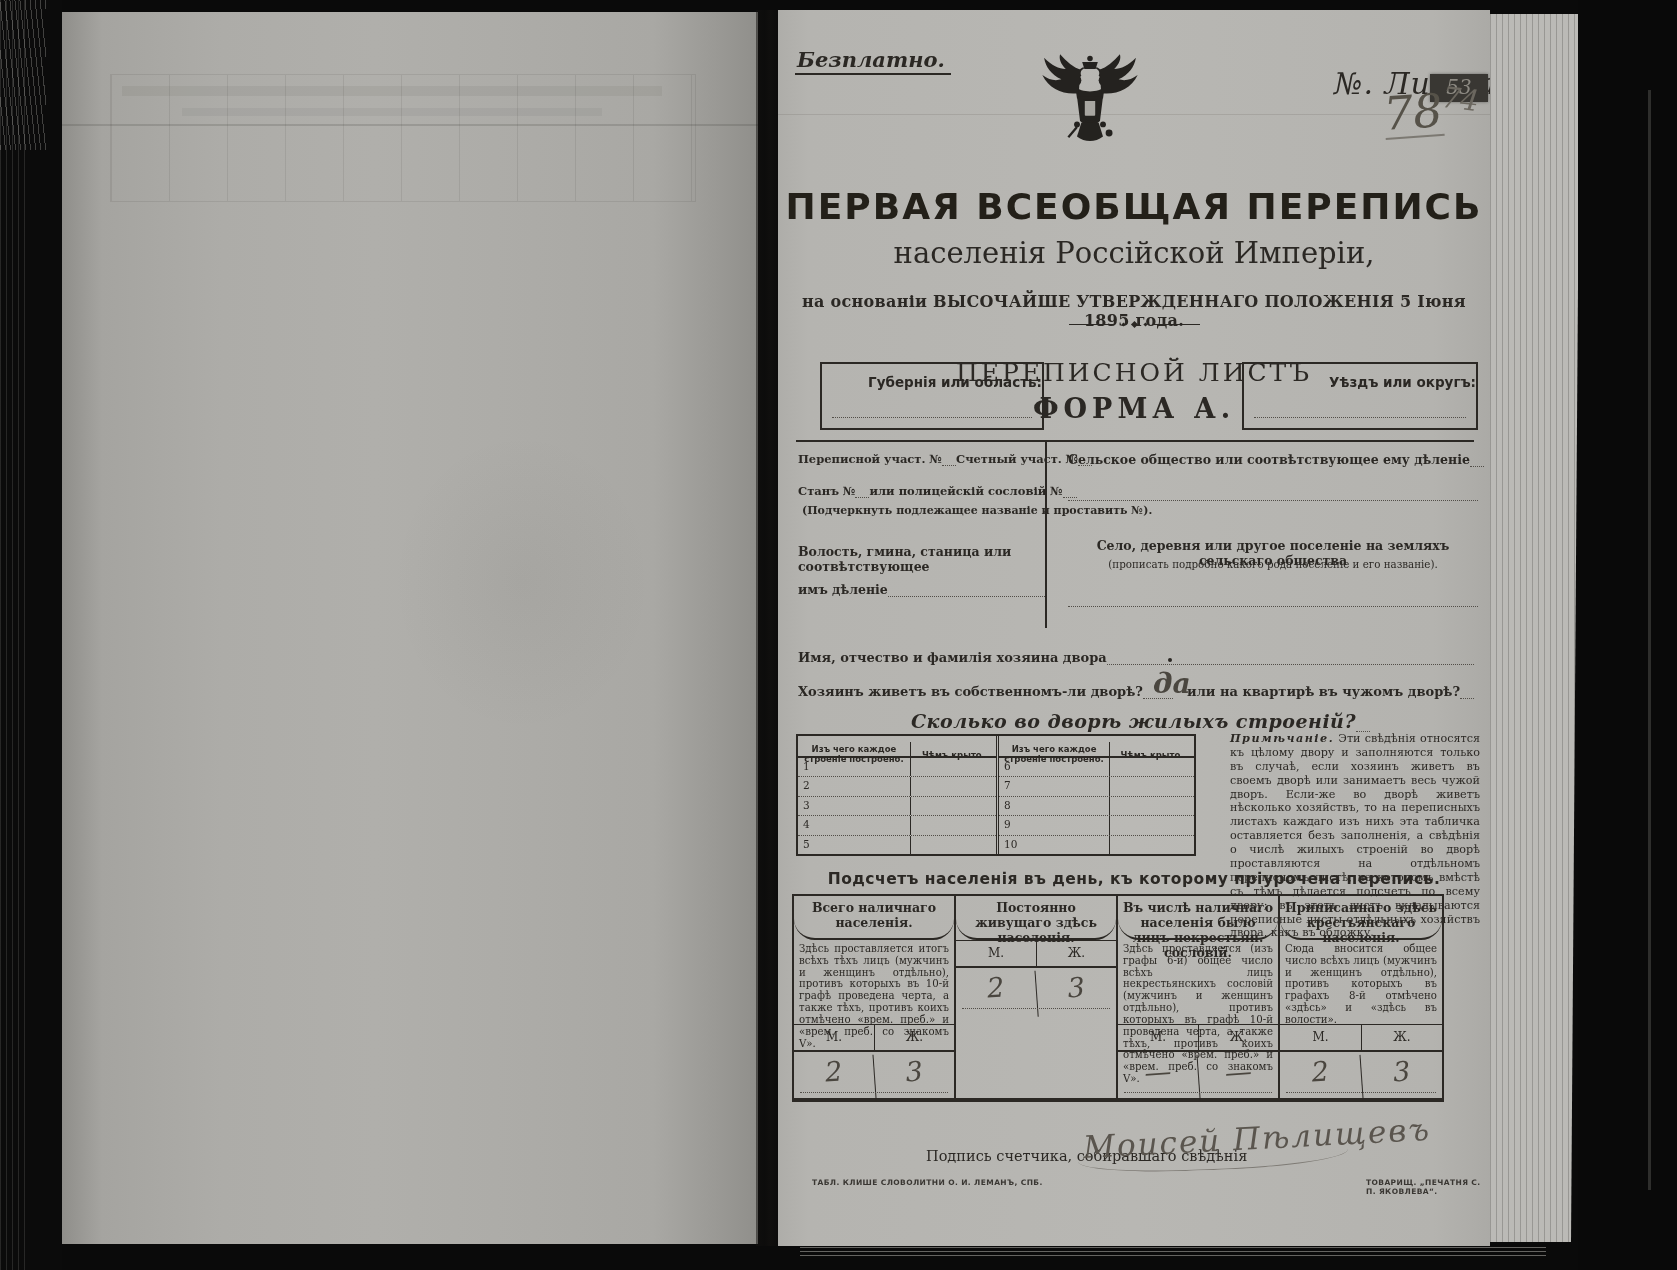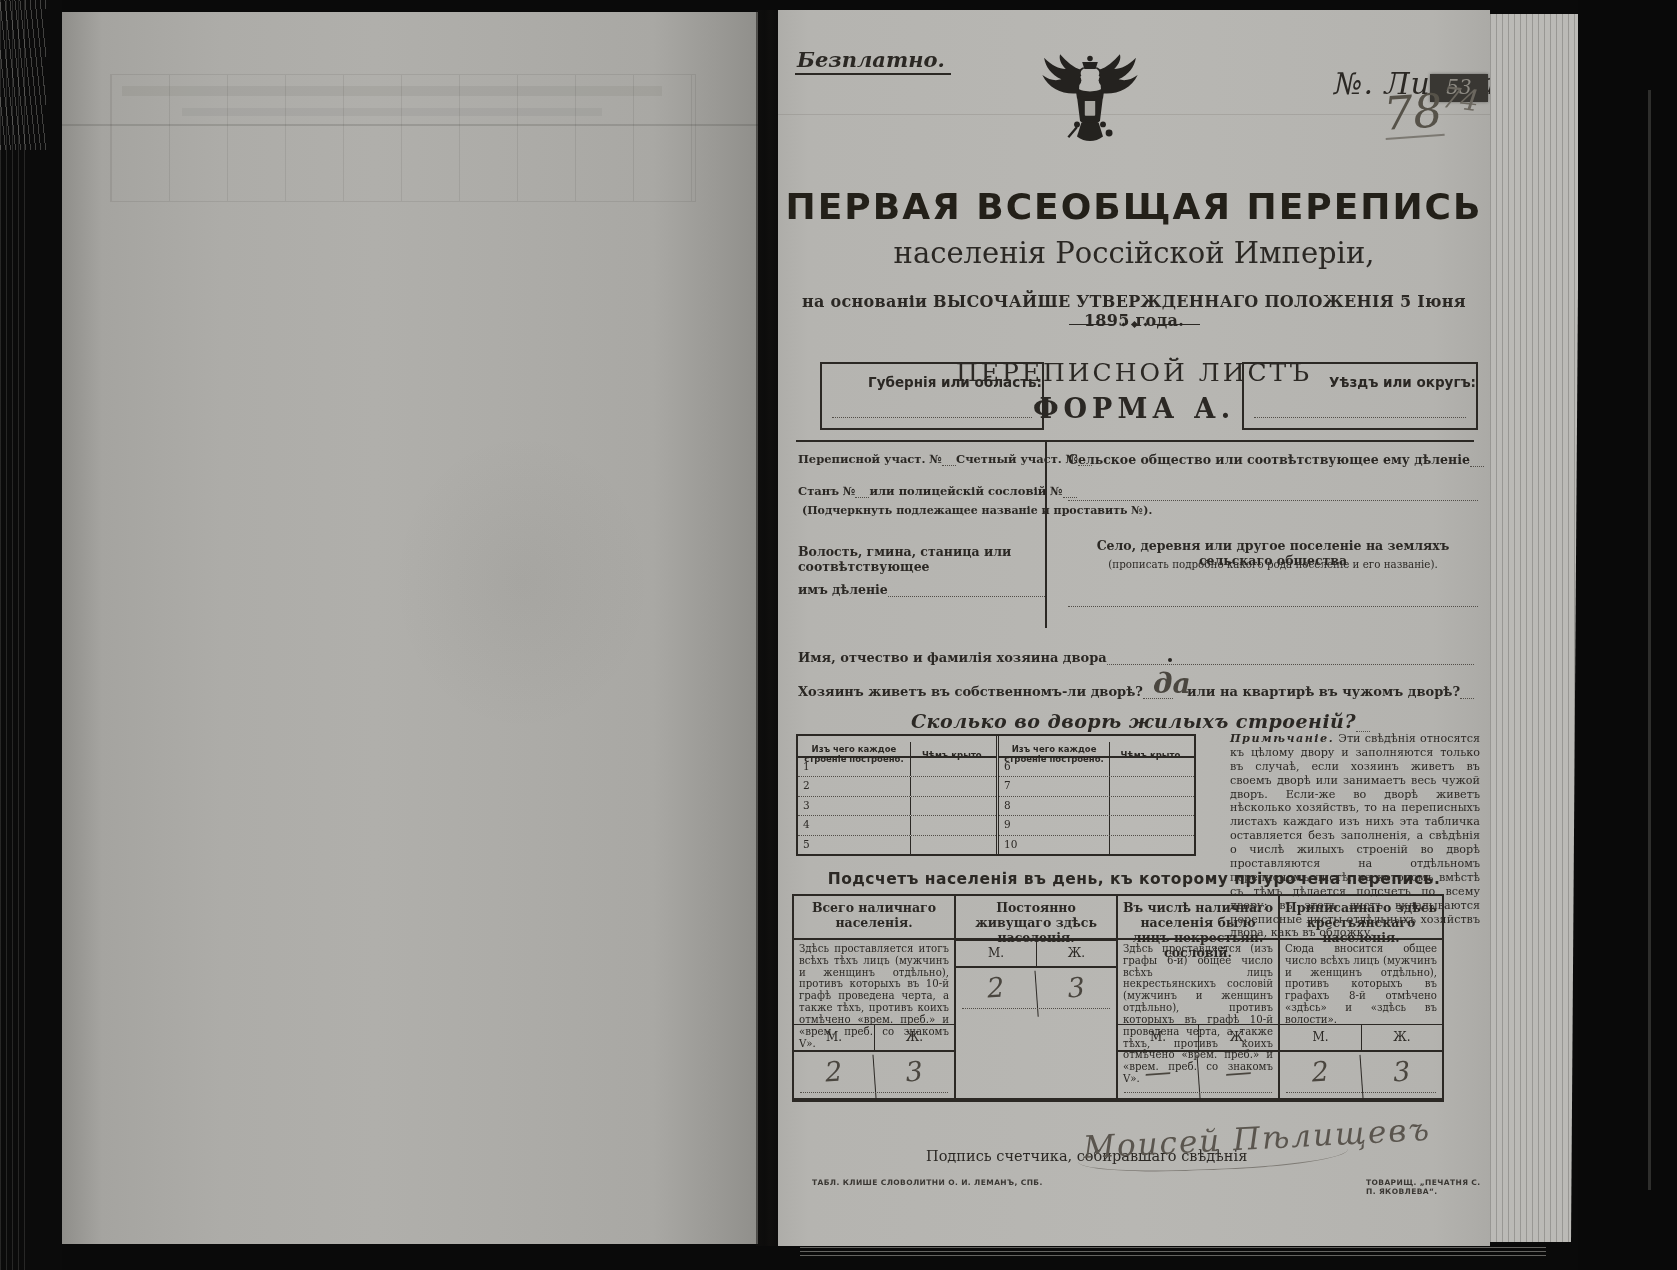--- a/index.html
+++ b/index.html
@@ -132,21 +132,21 @@
 
   #note { left:452px; top:722px; width:250px; font-size:11.2px; line-height:1.24; text-align:justify; }
   #note .nlabel { font-weight:bold; letter-spacing:1.5px;font-style:italic; }
 
   #tally-title { top:860px; font-family:"DejaVu Sans", sans-serif; font-weight:bold; font-size:15.5px; letter-spacing:.5px; }
 
   
   #ttable { left:14px; top:884px; width:652px; border:2px solid #2b2824; border-bottom-width:4px; display:flex; }
   .tcol { width:25%; display:flex; flex-direction:column; }
   .tcol:not(:last-child) { border-right:2px solid #2b2824; }
-  .th { height:44px; border-bottom:2px solid #2b2824; font-weight:bold; font-size:12.5px; text-align:center; padding:4px 3px; line-height:1.2; }
+  .th { height:44px; border-bottom:2px solid #2b2824; font-weight:bold; font-size:12.5px; text-align:center; padding:4px 3px; line-height:1.2;border-radius:21px; }
   .td { height:84px; font-size:10.2px; line-height:1.16; text-align:justify; padding:3px 5px; }
   .tmf { height:28px; display:flex; border-top:1px solid #2b2824; border-bottom:2px solid #2b2824; font-size:12px; text-align:center; }
   .tmf span { width:50%; padding-top:5px; }
   .tval { height:46px; display:flex; position:relative; }
   .tval span { width:50%; text-align:center; font-size:27px; line-height:40px; transform:rotate(-4deg); }
   .fcell { border-left:1px solid #2b2824; }
   .tval::after { content:""; position:absolute; left:4%; right:4%; bottom:5px; border-bottom:1px dotted #524e48; }
 
   #sig-label { left:148px; top:1138px; font-size:14.5px; white-space:nowrap; }
   #sig-hw { left:305px; top:1110px; font-size:31px; color:#5a554e; transform:rotate(-3deg); white-space:nowrap; letter-spacing:2px; }

